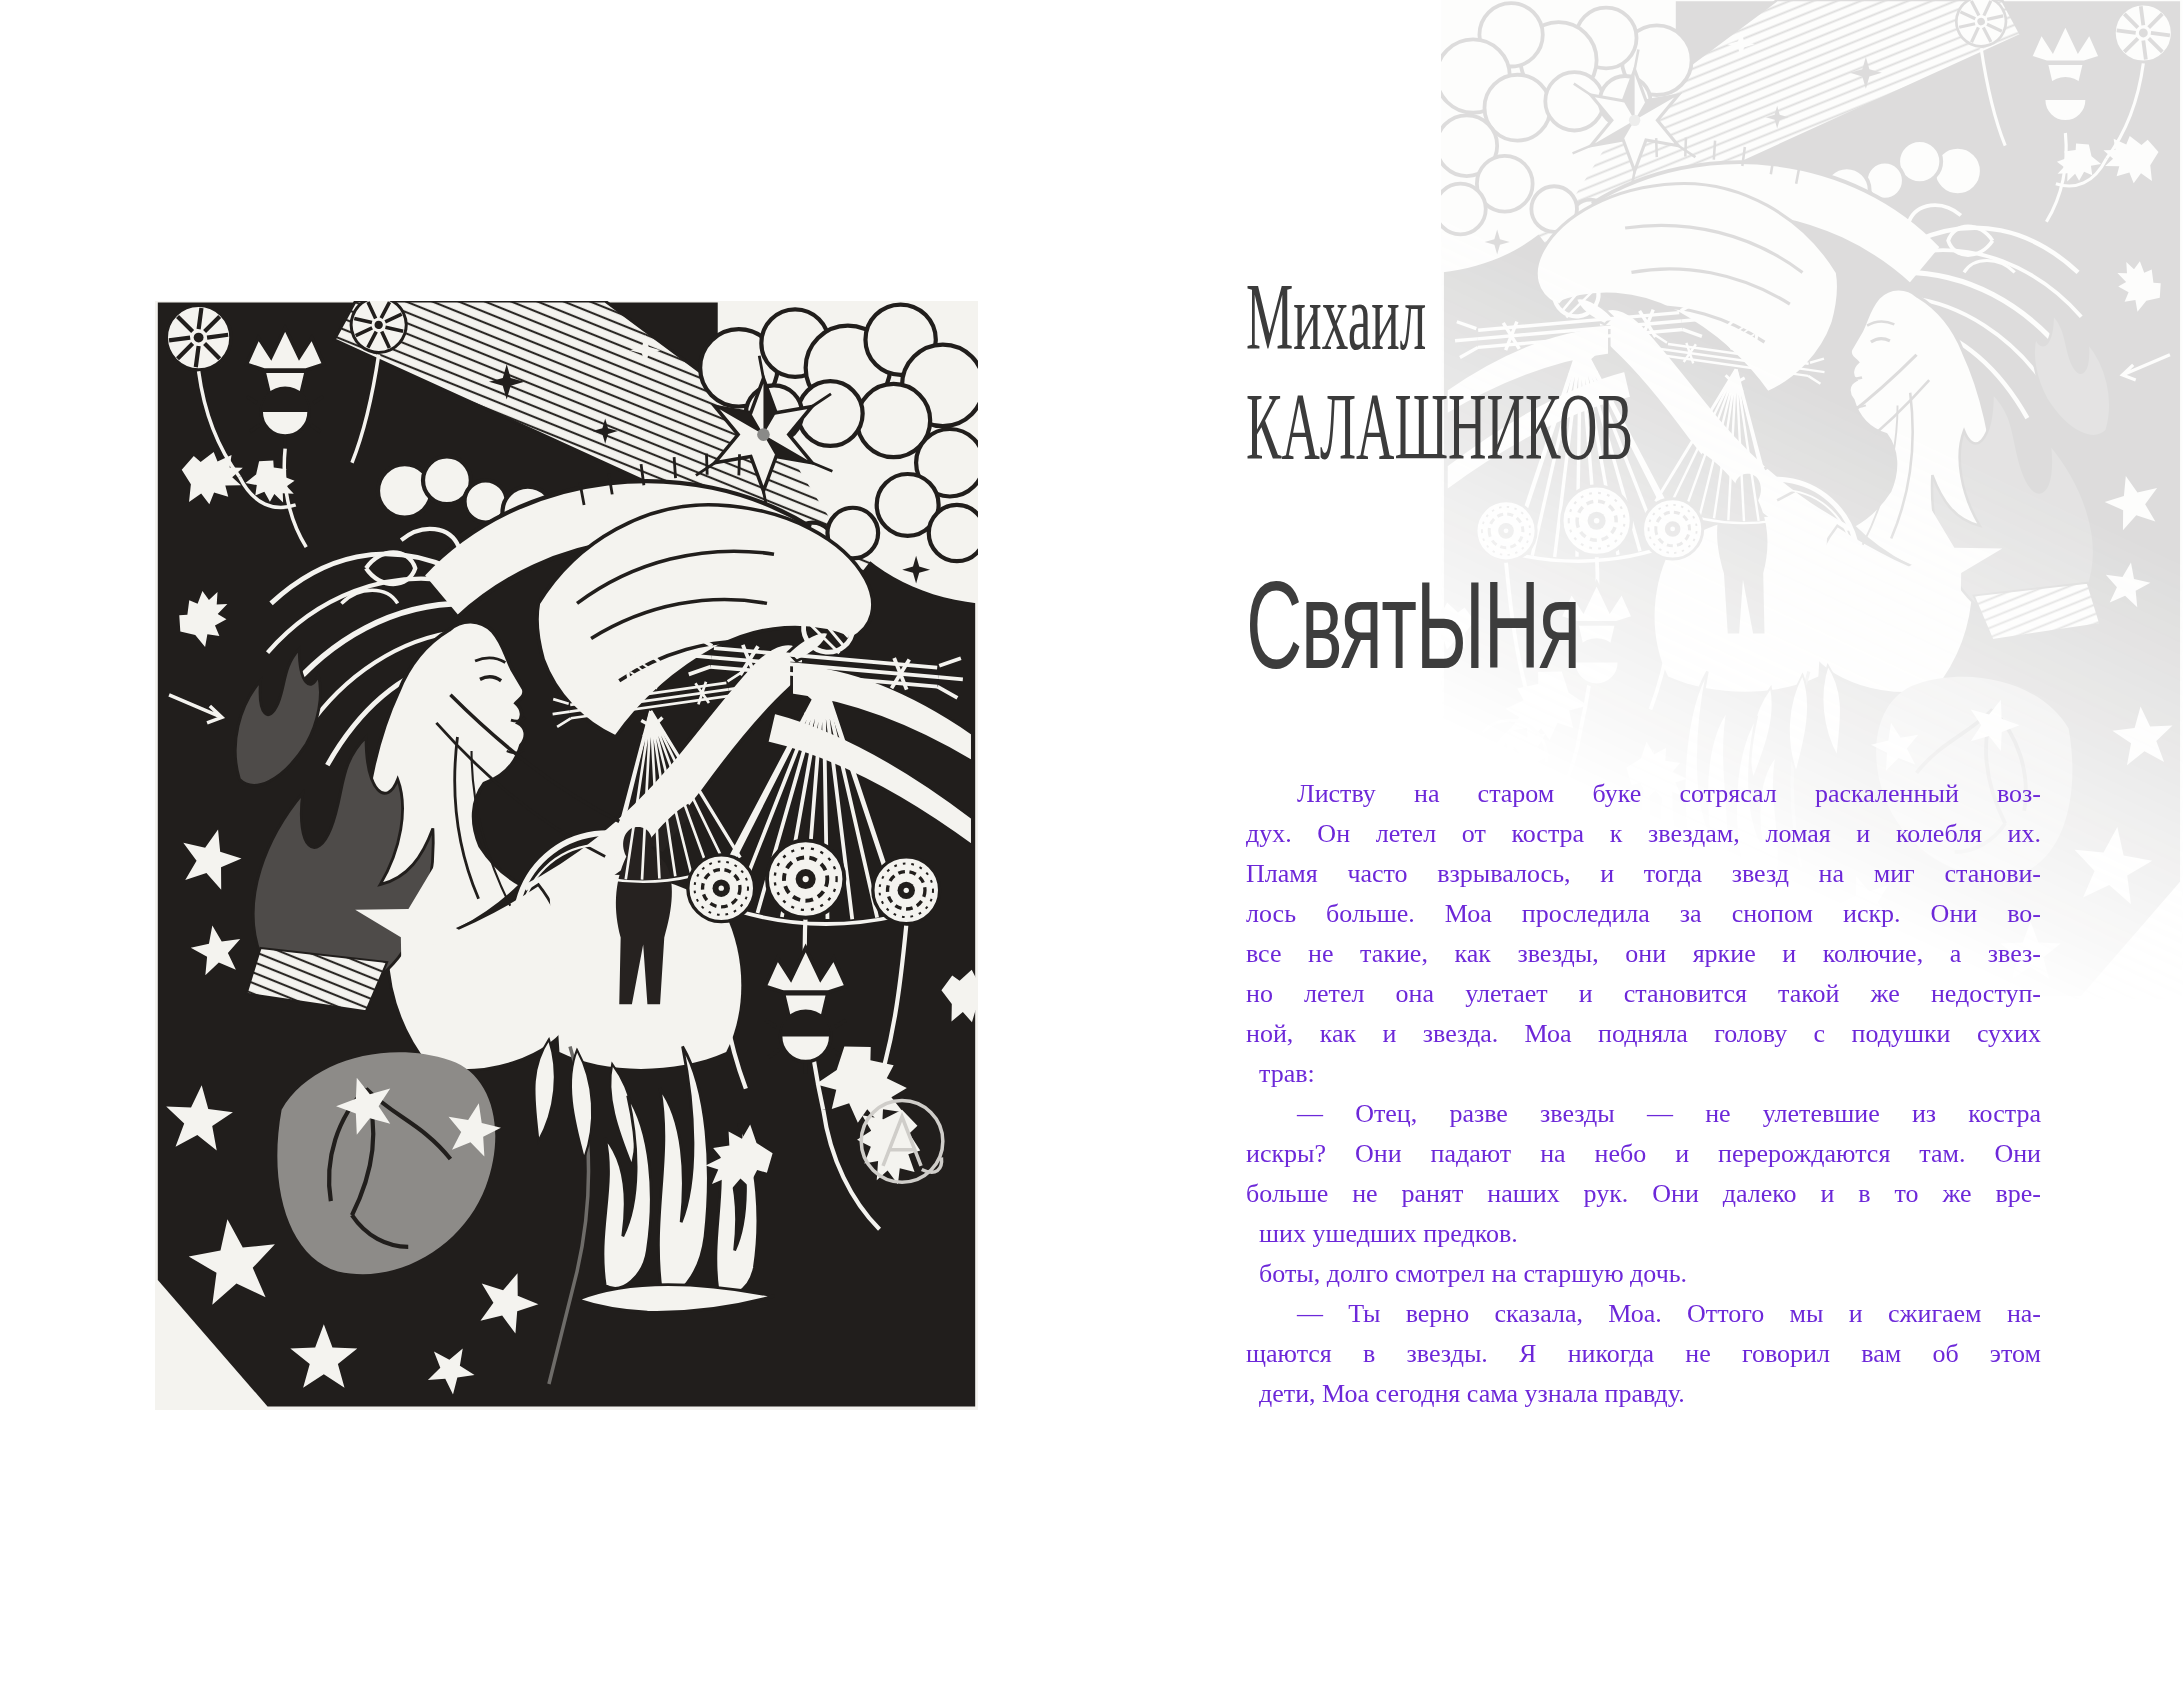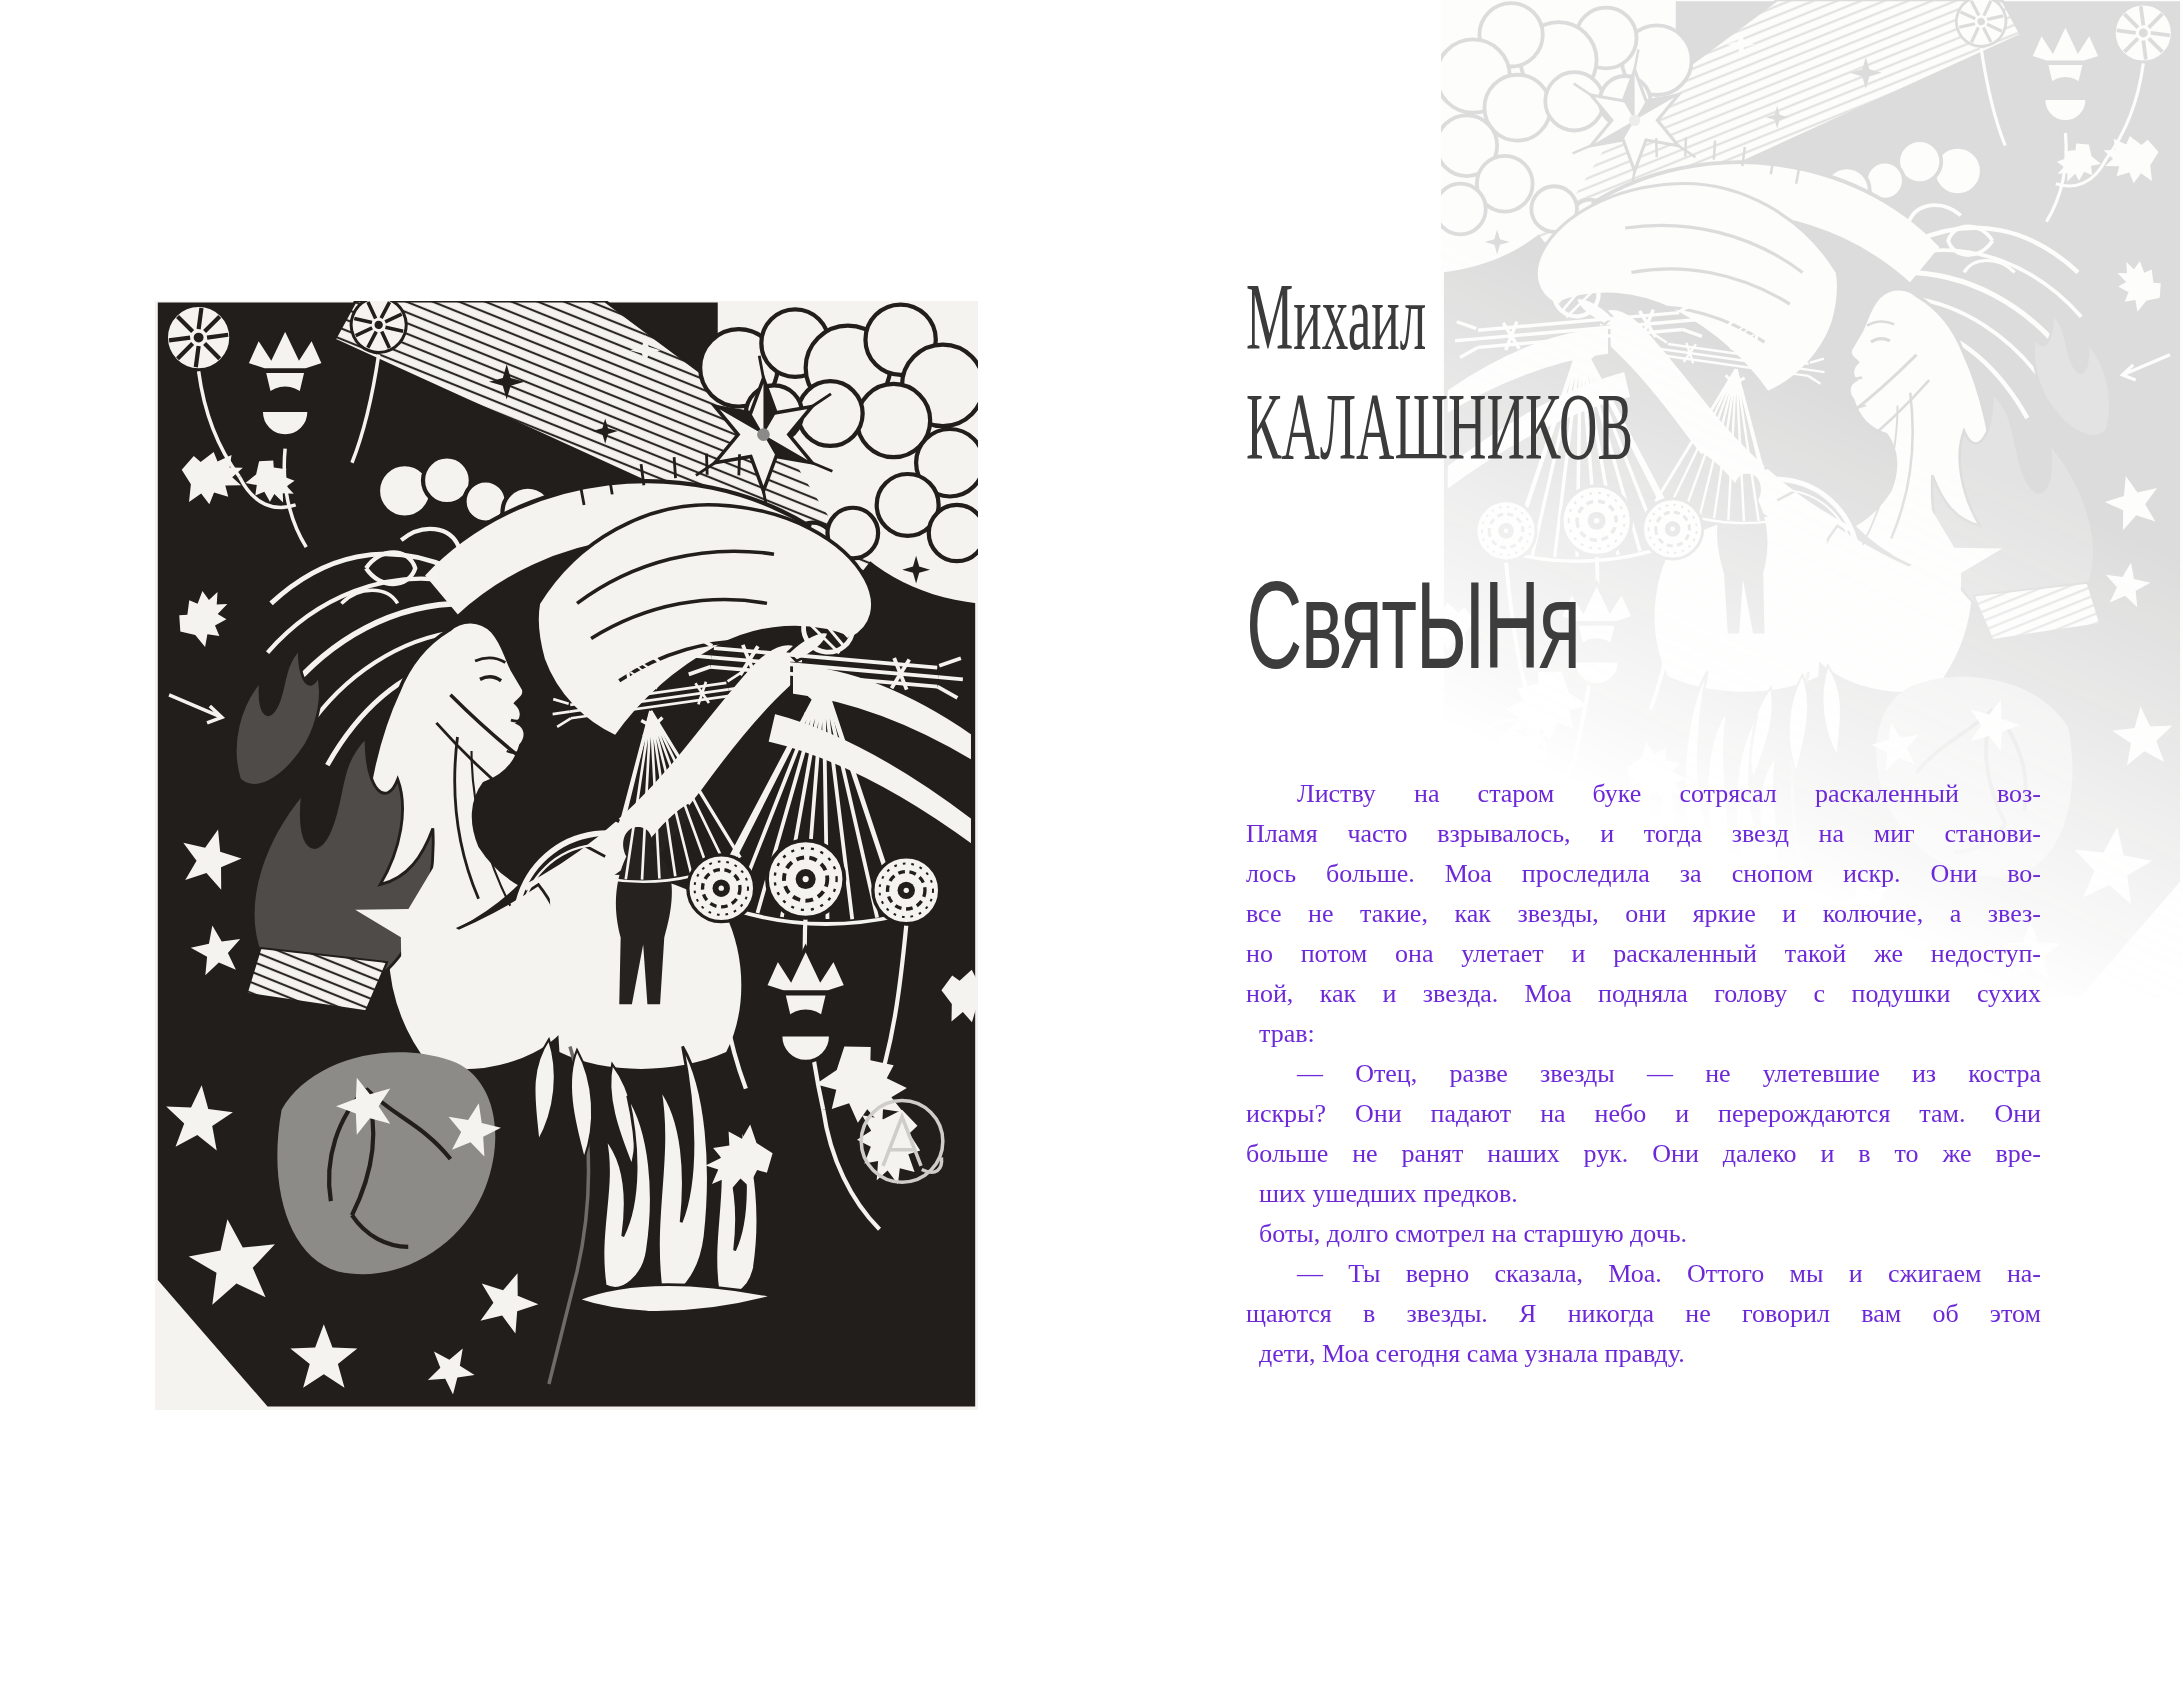--- a/index.html
+++ b/index.html
@@ -301,24 +301,25 @@
 
   <div class="author">
     <div>Михаил</div>
     <div>КАЛАШНИКОВ</div>
   </div>
 
   <div class="title">СвятЫНя</div>
 
   <div class="story">
       <div class="line indent">Листву на старом буке сотрясал раскаленный воз-</div>
+      <div class="line">дух. Он летел от костра к звездам, ломая и колебля их.</div>
       <div class="line">Пламя часто взрывалось, и тогда звезд на миг станови-</div>
       <div class="line">лось больше. Моа проследила за снопом искр. Они во-</div>
       <div class="line">все не такие, как звезды, они яркие и колючие, а звез-</div>
-      <div class="line">но потом она улетает и раскаленный такой же недоступ-</div>
+      <div class="line">но летел она улетает и становится такой же недоступ-</div>
       <div class="line">ной, как и звезда. Моа подняла голову с подушки сухих</div>
       <div class="line last">трав:</div>
       <div class="line indent">— Отец, разве звезды — не улетевшие из костра</div>
       <div class="line">искры? Они падают на небо и перерождаются там. Они</div>
       <div class="line">больше не ранят наших рук. Они далеко и в то же вре-</div>
       <div class="line last">ших ушедших предков.</div>
       <div class="line last">боты, долго смотрел на старшую дочь.</div>
       <div class="line indent">— Ты верно сказала, Моа. Оттого мы и сжигаем на-</div>
       <div class="line">щаются в звезды. Я никогда не говорил вам об этом</div>
       <div class="line last">дети, Моа сегодня сама узнала правду.</div>

